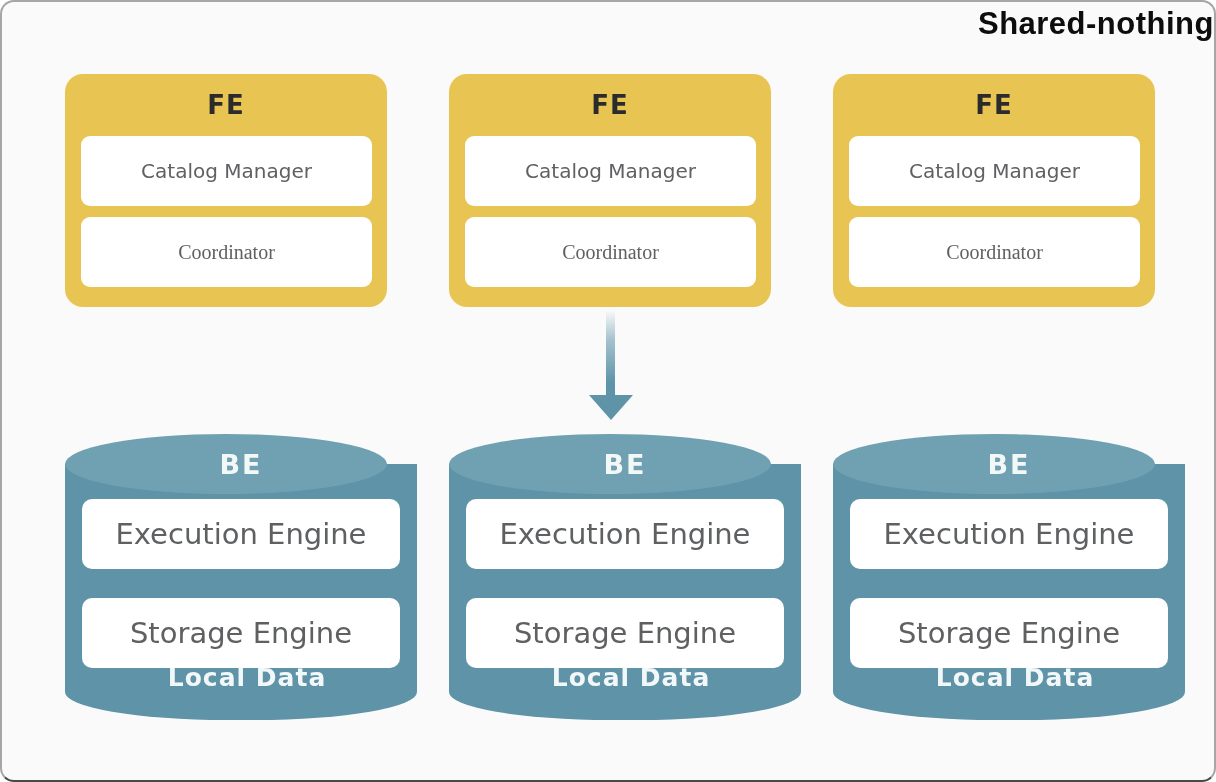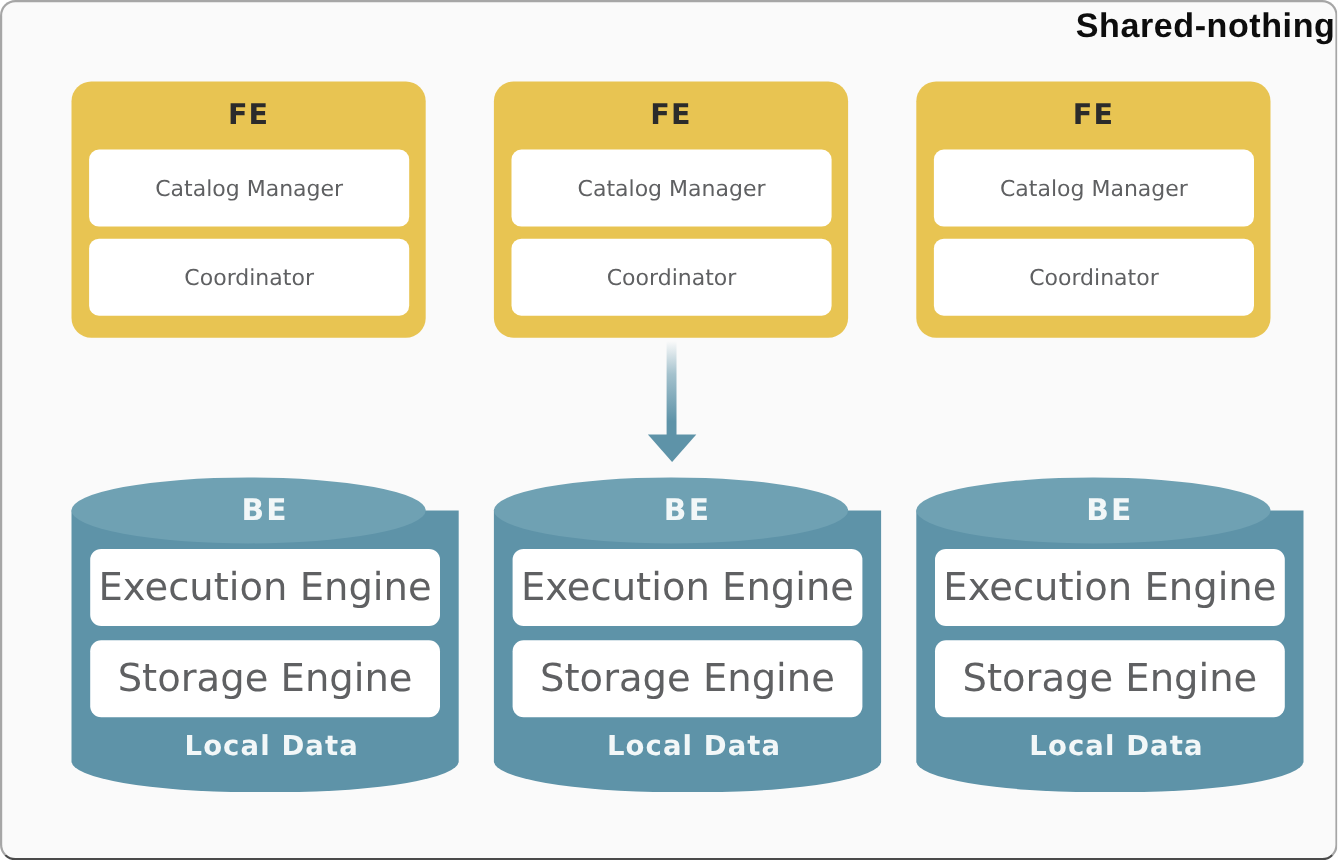--- a/index.html
+++ b/index.html
@@ -36,21 +36,21 @@
     font-size:26px;font-weight:bold;color:var(--text_dark,#2B2B2B);
     letter-spacing:1px;
   }
   .card{
     position:absolute;left:16px;right:15px;height:70px;
     background:var(--card_fill,#FFFFFF);
     border-radius:9px;
     display:flex;align-items:center;justify-content:center;
     font-size:20px;color:var(--text_gray,#5F6062);
   }
-  .card.r1{top:62px;} .card.r2{top:143px;}
+  .card.r1{top:62px;} .card.r2{top:143px;font-family:Liberation Serif, serif;}
   
   .arrow-stem{
     position:absolute;left:604px;top:308px;width:9px;height:86px;
     background:linear-gradient(to bottom,
       rgba(94,147,168,0) 0%,
       rgba(94,147,168,0.55) 35%,
       var(--arrow,#5E93A8) 85%);
   }
   .arrow-head{
     position:absolute;left:587px;top:393px;
@@ -79,23 +79,23 @@
     position:absolute;top:0;left:0;right:0;height:60px;
     display:flex;align-items:center;justify-content:center;
     font-size:27px;font-weight:bold;color:var(--text_light,#F2F7F8);
     letter-spacing:2px;
   }
   .be-card{
     position:absolute;left:17px;right:17px;height:70px;
     background:var(--card_fill,#FFFFFF);
     border-radius:10px;
     display:flex;align-items:center;justify-content:center;
-    font-size:35px;color:var(--text_gray,#5F6062);
+    font-size:29px;color:var(--text_gray,#5F6062);
   }
-  .be-card.r1{top:65px;} .be-card.r2{top:148px;}
+  .be-card.r1{top:65px;} .be-card.r2{top:164px;}
   .be-footer{
     position:absolute;top:228px;left:12px;right:0;height:30px;
     display:flex;align-items:center;justify-content:center;
     font-size:25px;font-weight:bold;color:var(--text_light,#F5FAFB);
     letter-spacing:1px;
   }
 </style>
 </head>
 <body>
 

